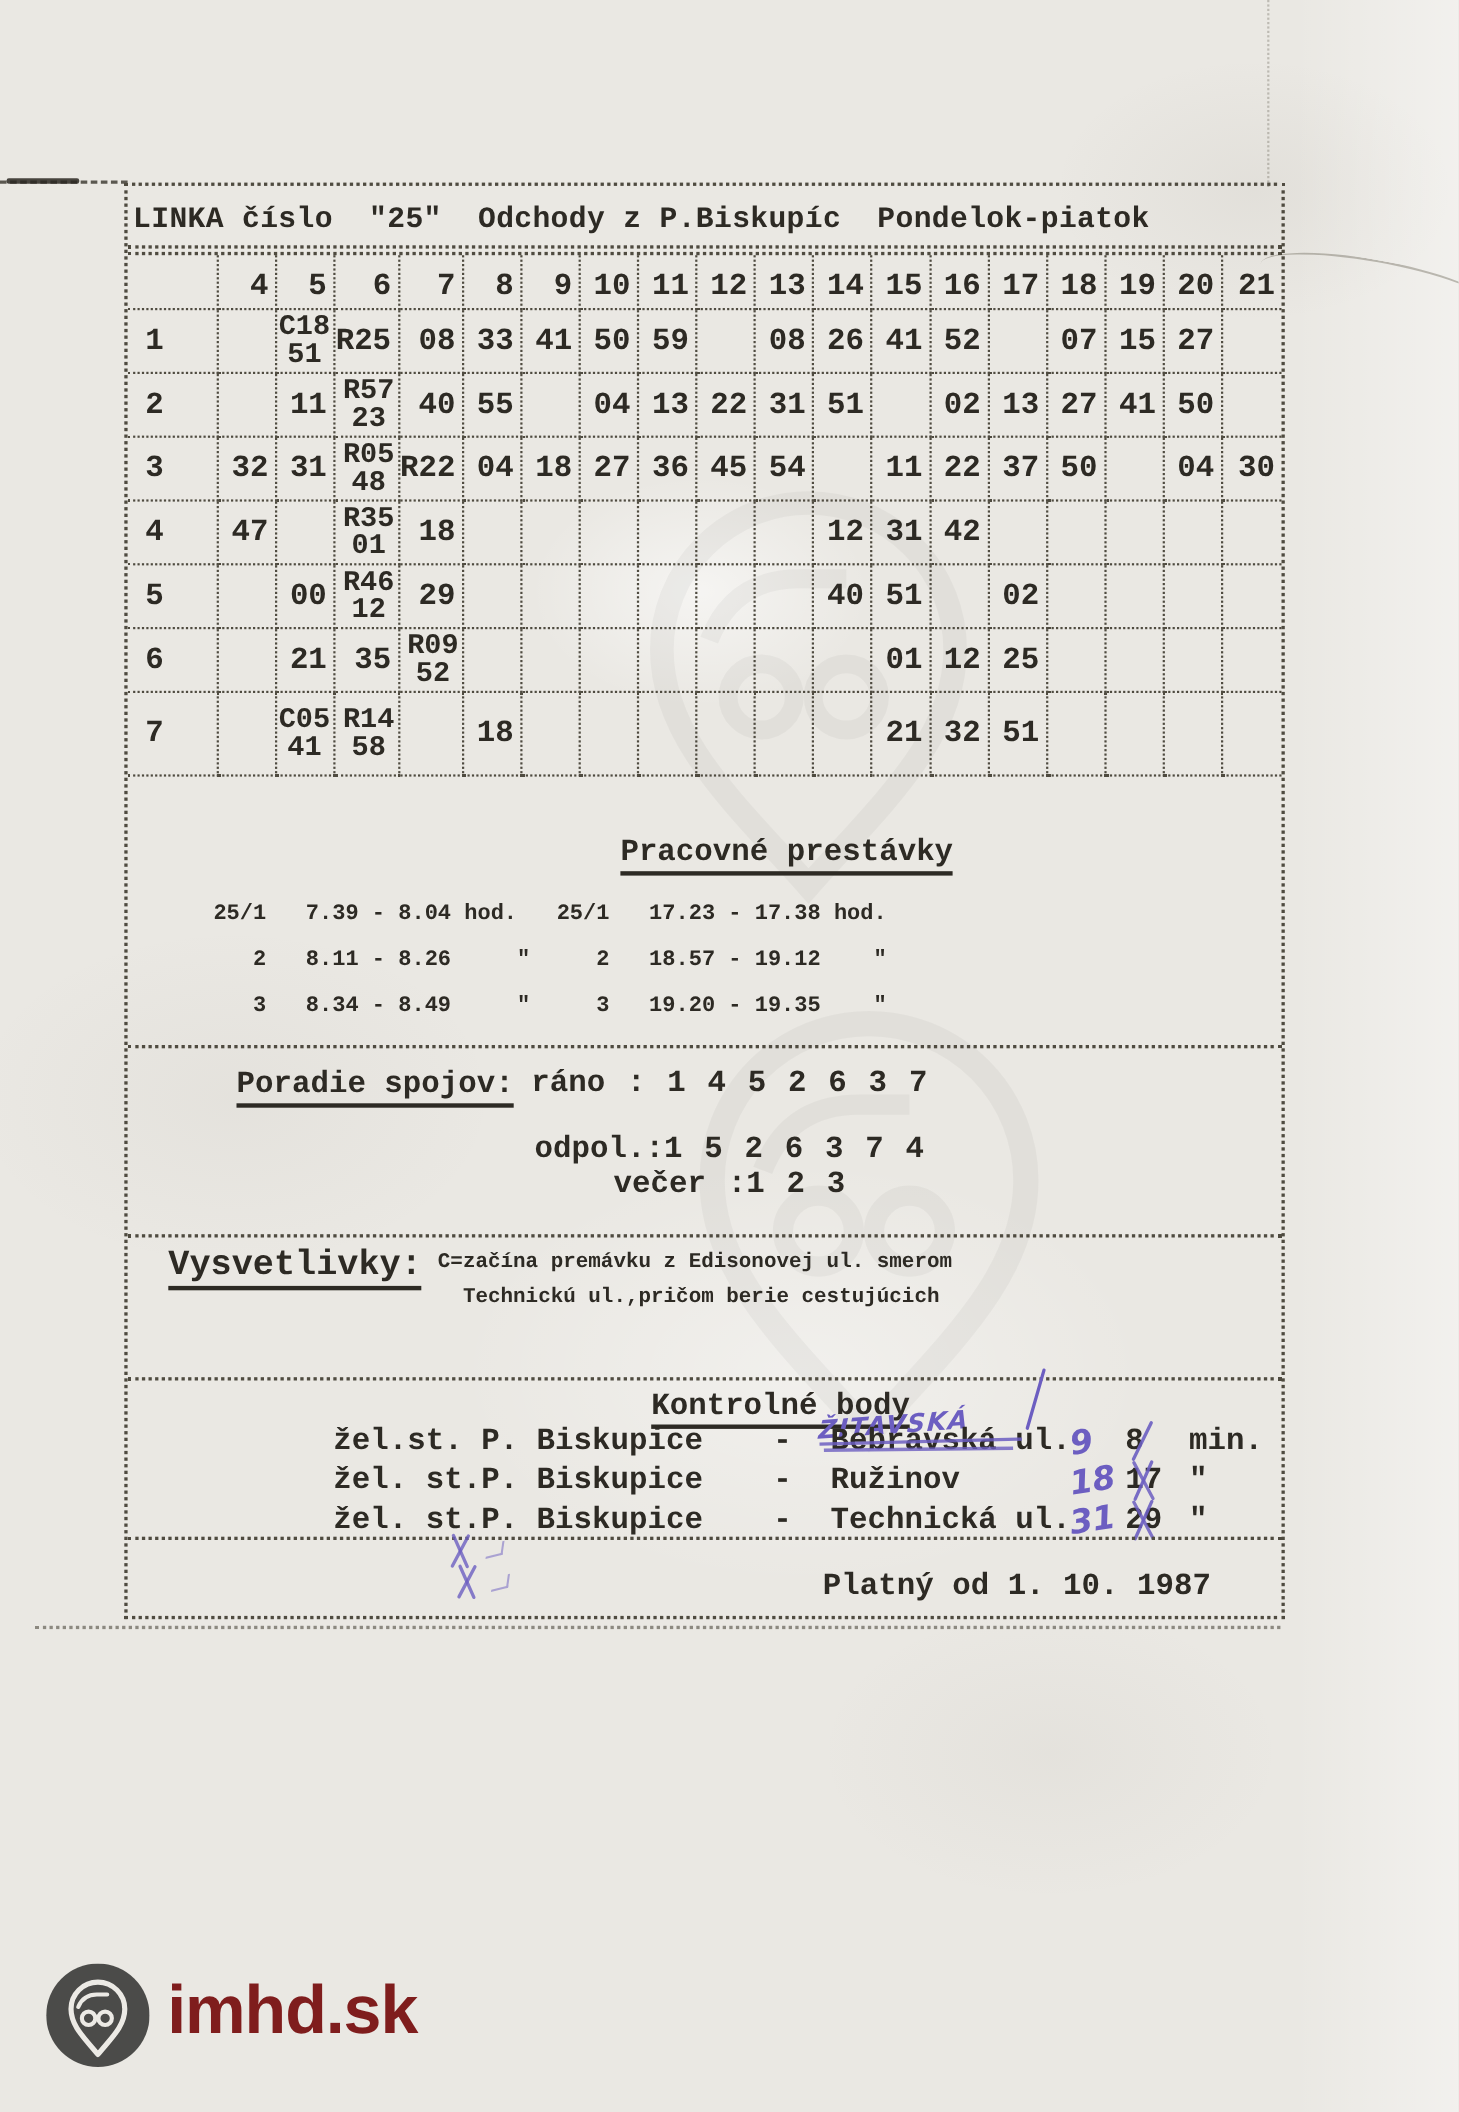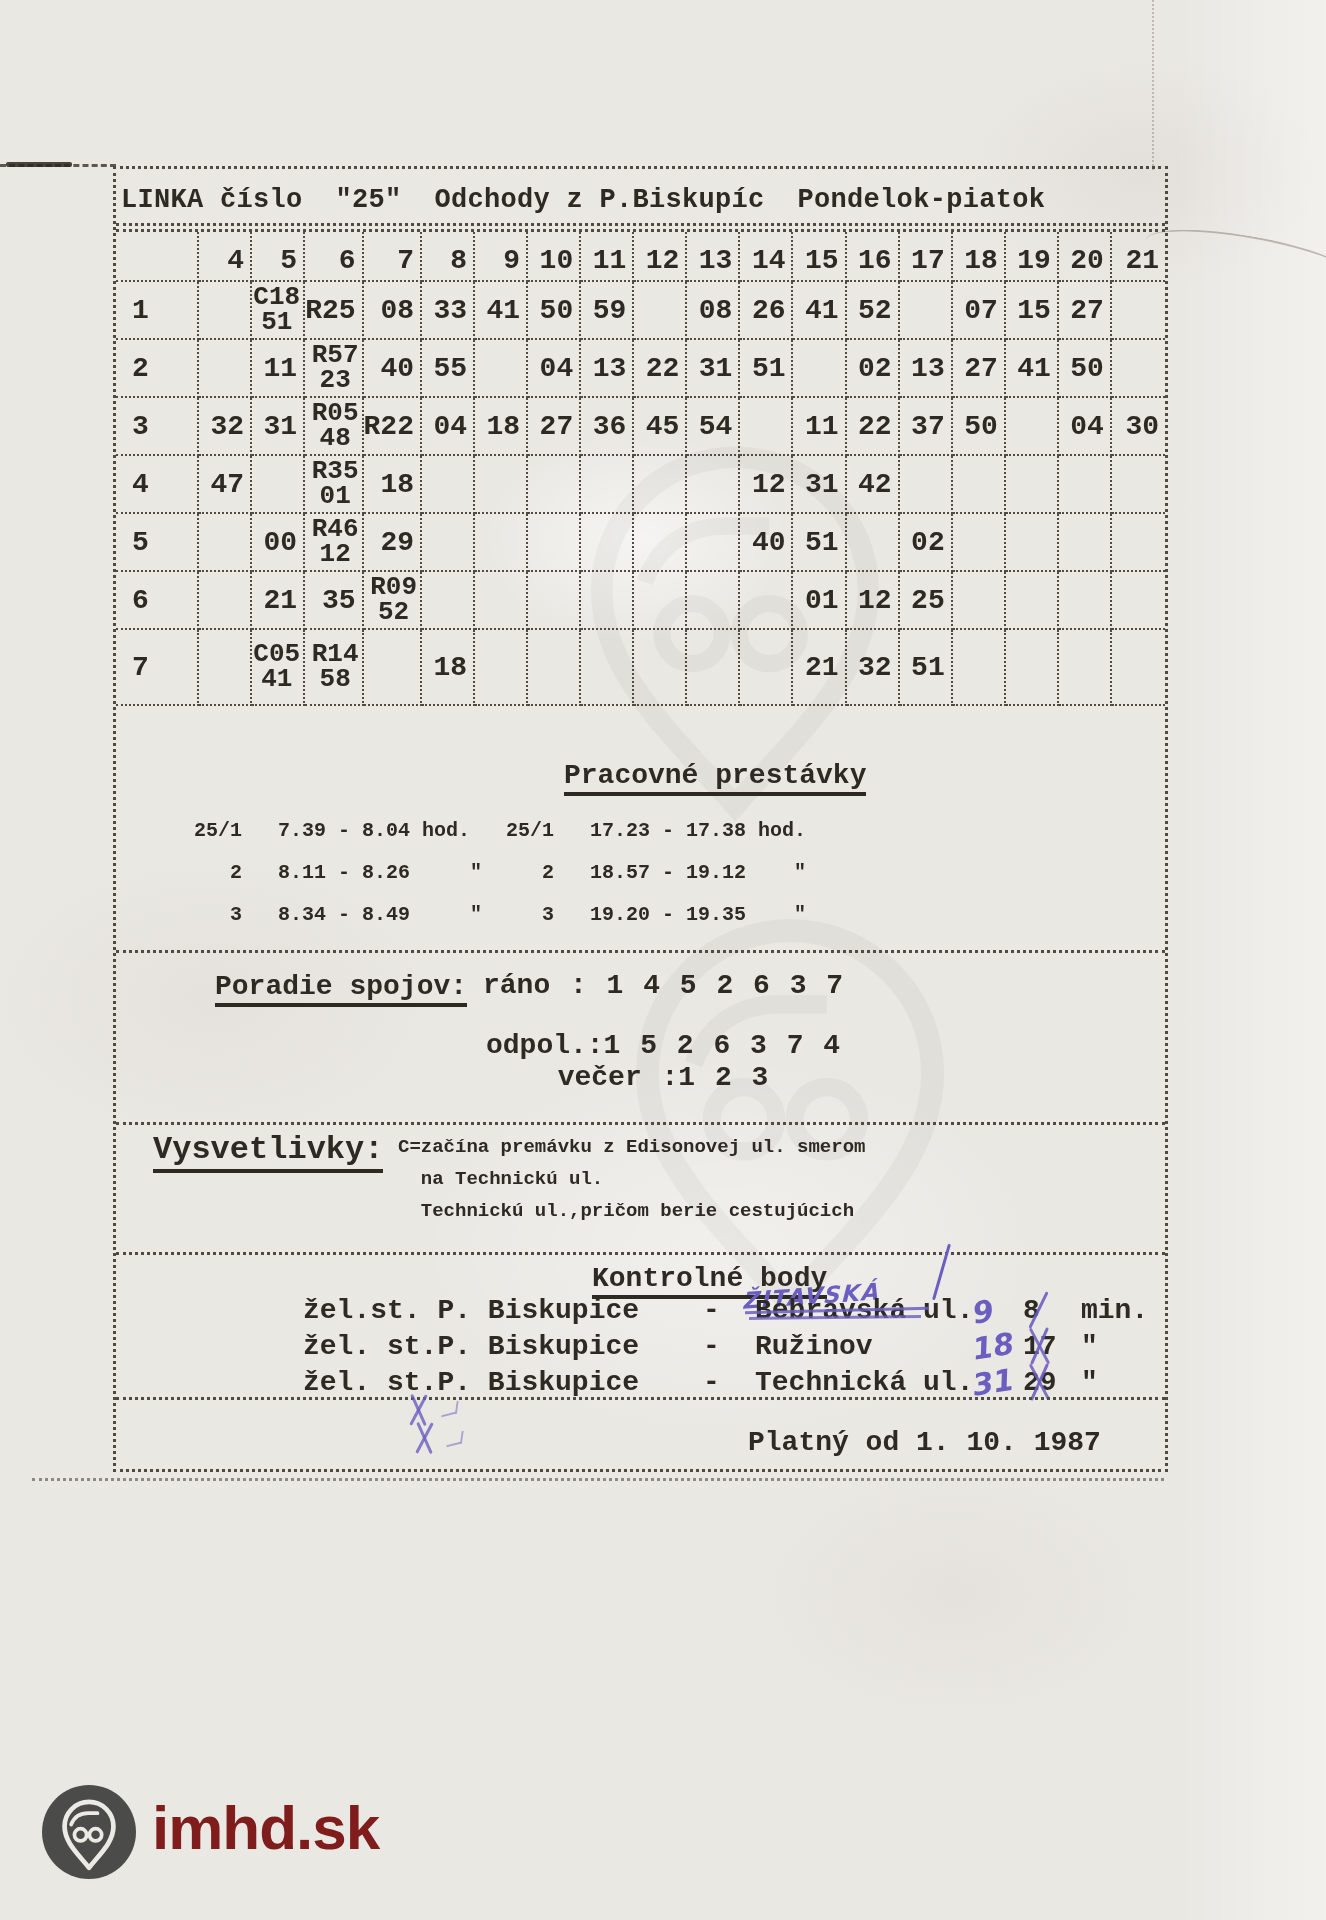--- a/index.html
+++ b/index.html
@@ -328,21 +328,20 @@
         <div class="oline">ráno : 1 4 5 2 6 3 7</div>
         <div class="oline">odpol.:1 5 2 6 3 7 4</div>
         <div class="oline">večer :1 2 3</div>
       </div>
   </div>
 
   <div class="sec legendS">
     <span class="legend-label u">Vysvetlivky:</span>
     <div class="legend-lines">
         <div class="lline">C=začína premávku z Edisonovej ul. smerom</div>
-        <div class="lline">  na Technickú ul.</div>
         <div class="lline">  Technickú ul.,pričom berie cestujúcich</div>
       </div>
   </div>
 
   <div class="sec controlS">
     <div class="control-title u">Kontrolné body</div>
     <div class="hand-slash"></div>
     <div class="note hand">ŽITAVSKÁ</div>
     <div class="control-rows">
         <div class="crow"><span class="cfrom">žel.st. P. Biskupice</span><span class="cdash">-</span><span class="cto struckto">Bebravská ul.</span><span class="cnew hand">9</span><span class="cold slash1">8</span><span class="cunit">min.</span></div>

